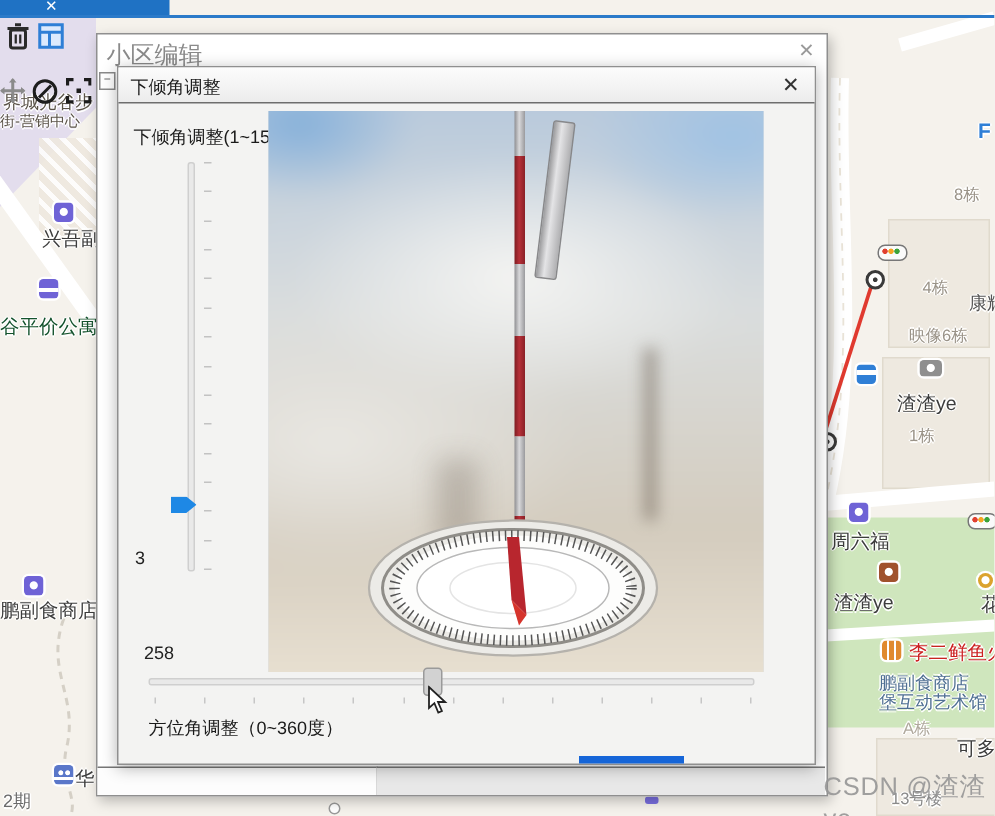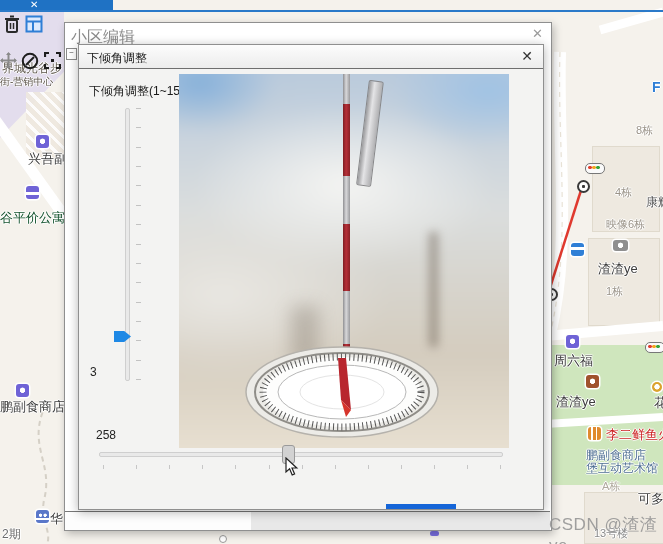--- a/index.html
+++ b/index.html
@@ -280,20 +280,21 @@
         <div class="h-tick" style="left: 156.4px;"></div>
         <div class="h-tick" style="left: 189.5px;"></div>
         <div class="h-tick" style="left: 222.6px;"></div>
         <div class="h-tick" style="left: 255.7px;"></div>
         <div class="h-tick" style="left: 288.8px;"></div>
         <div class="h-tick" style="left: 321.9px;"></div>
         <div class="h-tick" style="left: 355px;"></div>
         <div class="h-tick" style="left: 388.1px;"></div>
         <div class="h-tick" style="left: 421.2px;"></div>
       </div>
+    <div id="azimuth-label">方位角调整（0~360度）</div>
 
     <div id="confirm-sliver"></div>
 
     <svg id="cursor" width="14" height="20">
       <path d="M1,1 L1,15 L4.6,11.8 L7.2,18 L9.6,17 L7,11 L11.8,11 Z" fill="#fff" stroke="#222" stroke-width="1.2"></path>
     </svg>
   </div>
 
 </div>
 

